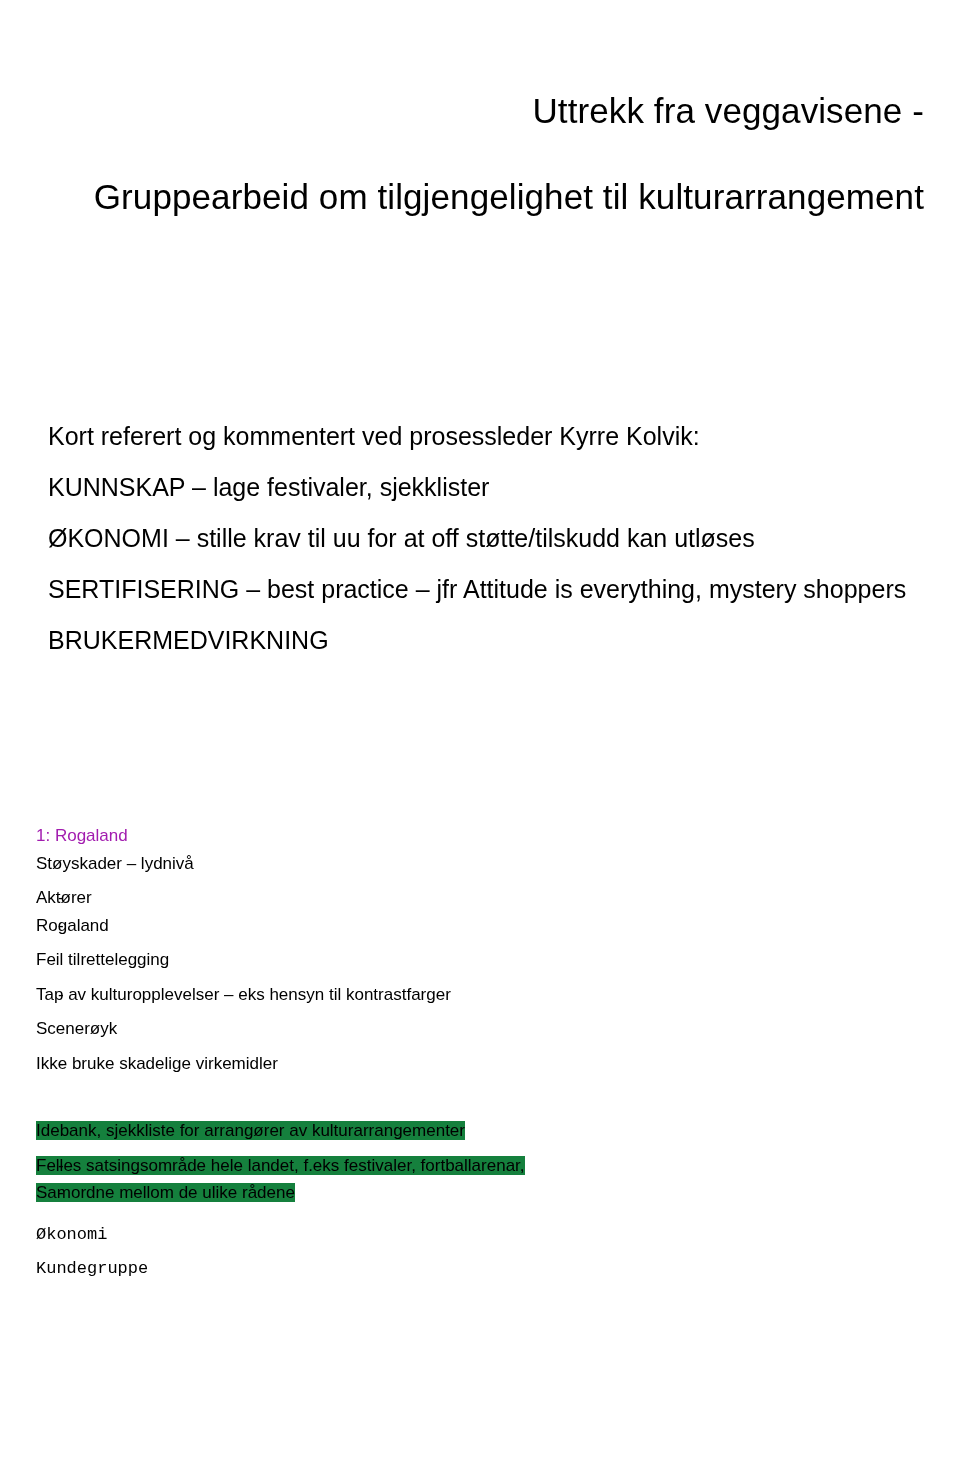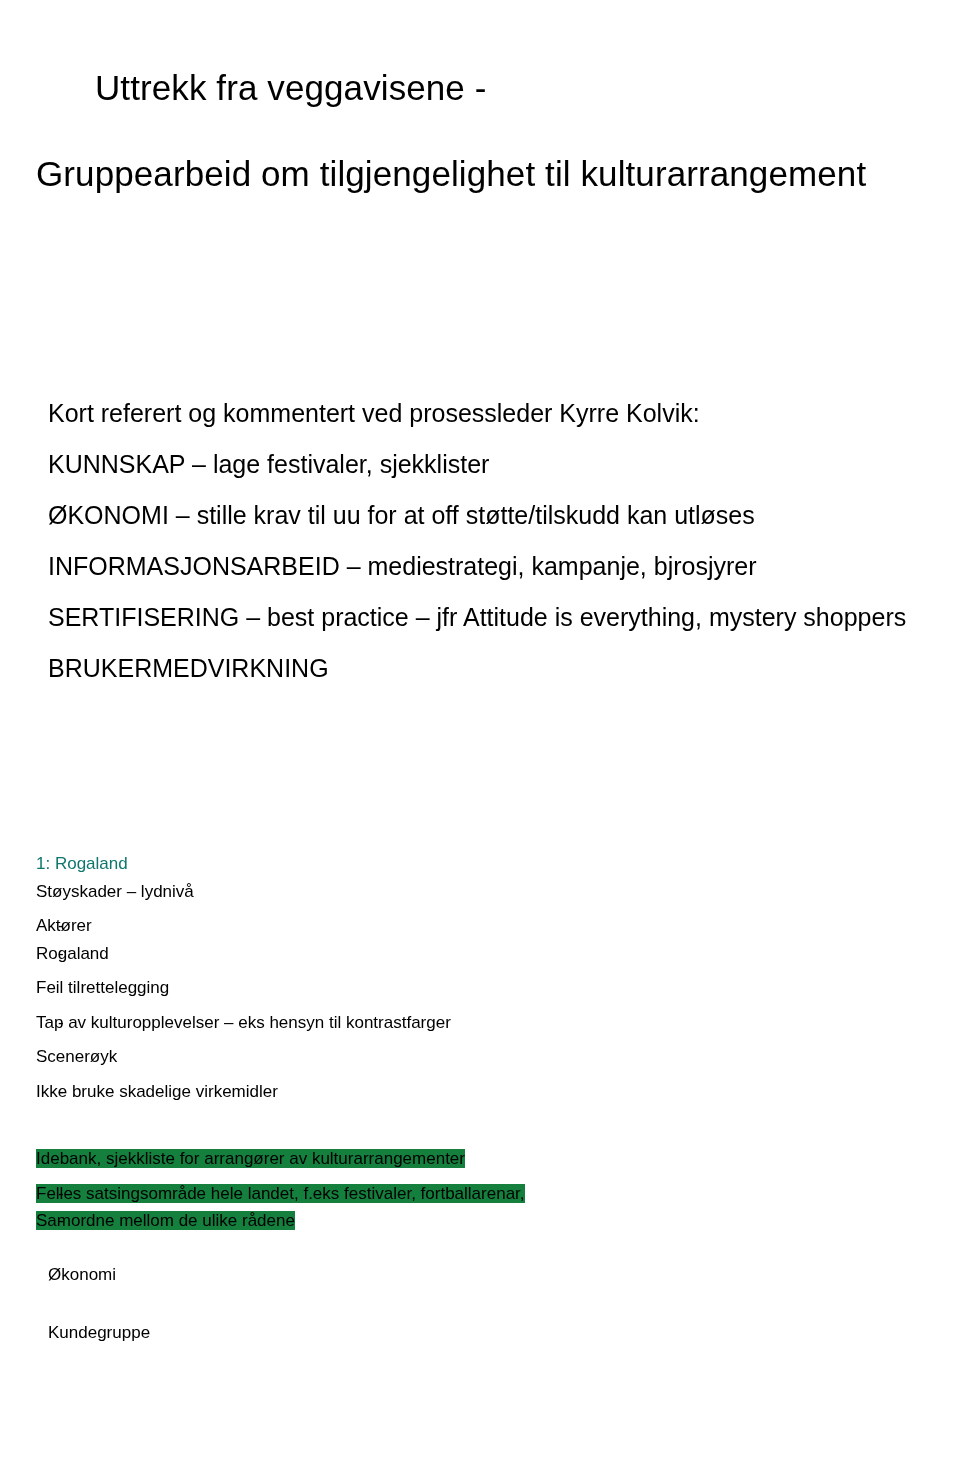--- a/index.html
+++ b/index.html
@@ -15,21 +15,22 @@
     -webkit-font-smoothing: antialiased;
   }
   .page {
     position: relative;
     width: 960px;
     min-height: 1468px;
     box-sizing: border-box;
     padding: 0 36px 0 36px;
   }
   .title-block {
-    padding-top: 1px;
+    padding-top: 24px;
+    text-align: right;
   }
   .doc-title {
     font-size: 35px;
     line-height: 1.22;
     font-weight: 400;
     color: #000;
     letter-spacing: 0.1px;
     white-space: pre-wrap;
   }
   .doc-title .line2 {
@@ -52,21 +53,21 @@
   }
   .sub-block {
     font-size: 17px;
     line-height: 1.62;
   }
   .sub-block p {
     margin: 0;
     padding: 0;
   }
   .heading-blue {
-    color: #0f766e;
+    color: #a21caf;
   }
   .dash-item {
     padding-left: 44px;
     position: relative;
   }
   .dash-item .dash {
     position: absolute;
     left: 22px;
     top: 0;
   }
@@ -76,41 +77,40 @@
   .hl {
     background: #15803d;
     display: inline;
     box-decoration-break: clone;
     -webkit-box-decoration-break: clone;
   }
   .tail-block {
     font-size: 17px;
     line-height: 1.62;
   }
-  .tail-block p { margin: 12px; padding: 0; }
+  .tail-block p { margin: 0; padding: 0; font-family: Liberation Mono, monospace; }
 </style>
 </head>
 <body>
 
 <div class="page">
 
   <div class="title-block">
     <h1 class="doc-title">
       <span>Uttrekk fra veggavisene -</span>
       <span class="line2">Gruppearbeid om tilgjengelighet til kulturarrangement</span>
     </h1>
   </div>
 
   <div class="spacer-1"></div>
 
   <div class="body-block">
     <p>Kort referert og kommentert ved prosessleder Kyrre Kolvik:</p>
     <p>KUNNSKAP – lage festivaler, sjekklister</p>
     <p>ØKONOMI – stille krav til uu for at off støtte/tilskudd kan utløses</p>
-    <p>INFORMASJONSARBEID – mediestrategi, kampanje, bjrosjyrer</p>
     <p>SERTIFISERING – best practice – jfr Attitude is everything, mystery shoppers</p>
     <p>BRUKERMEDVIRKNING</p>
   </div>
 
   <div class="spacer-2"></div>
 
   <div class="sub-block">
     <p class="heading-blue">1: Rogaland</p>
     <p>Støyskader – lydnivå</p>
     <div class="gap-sm"></div>

